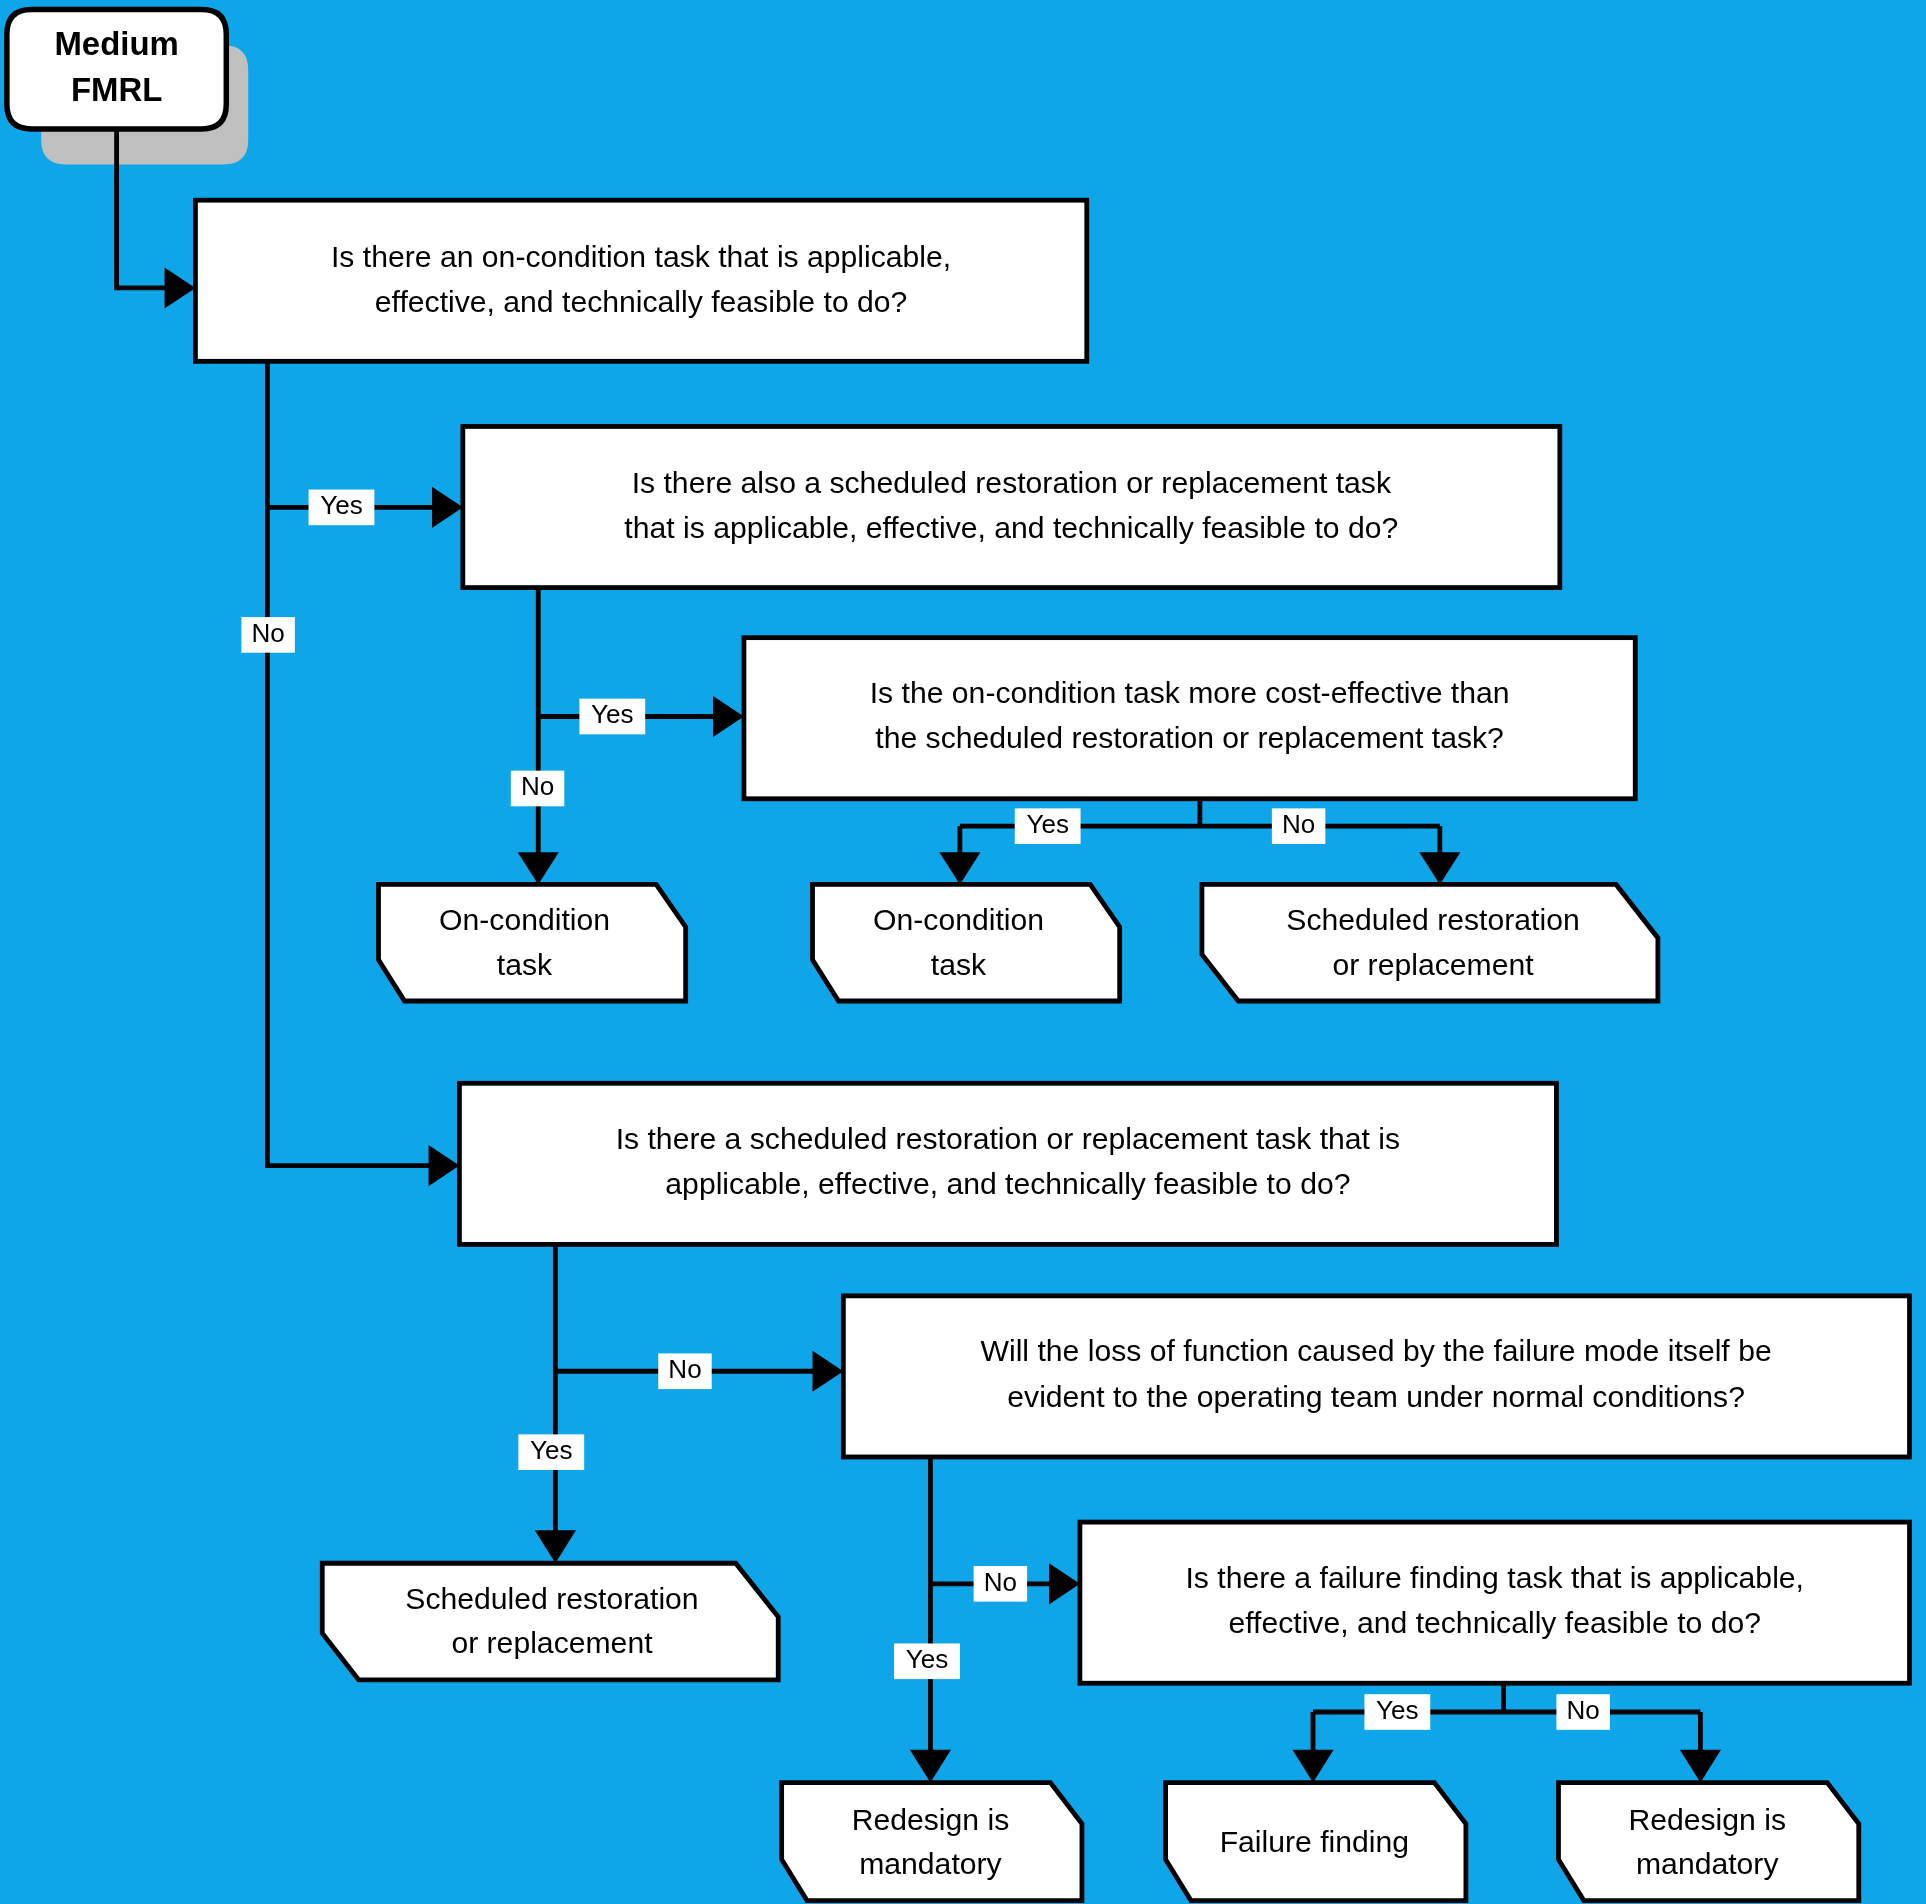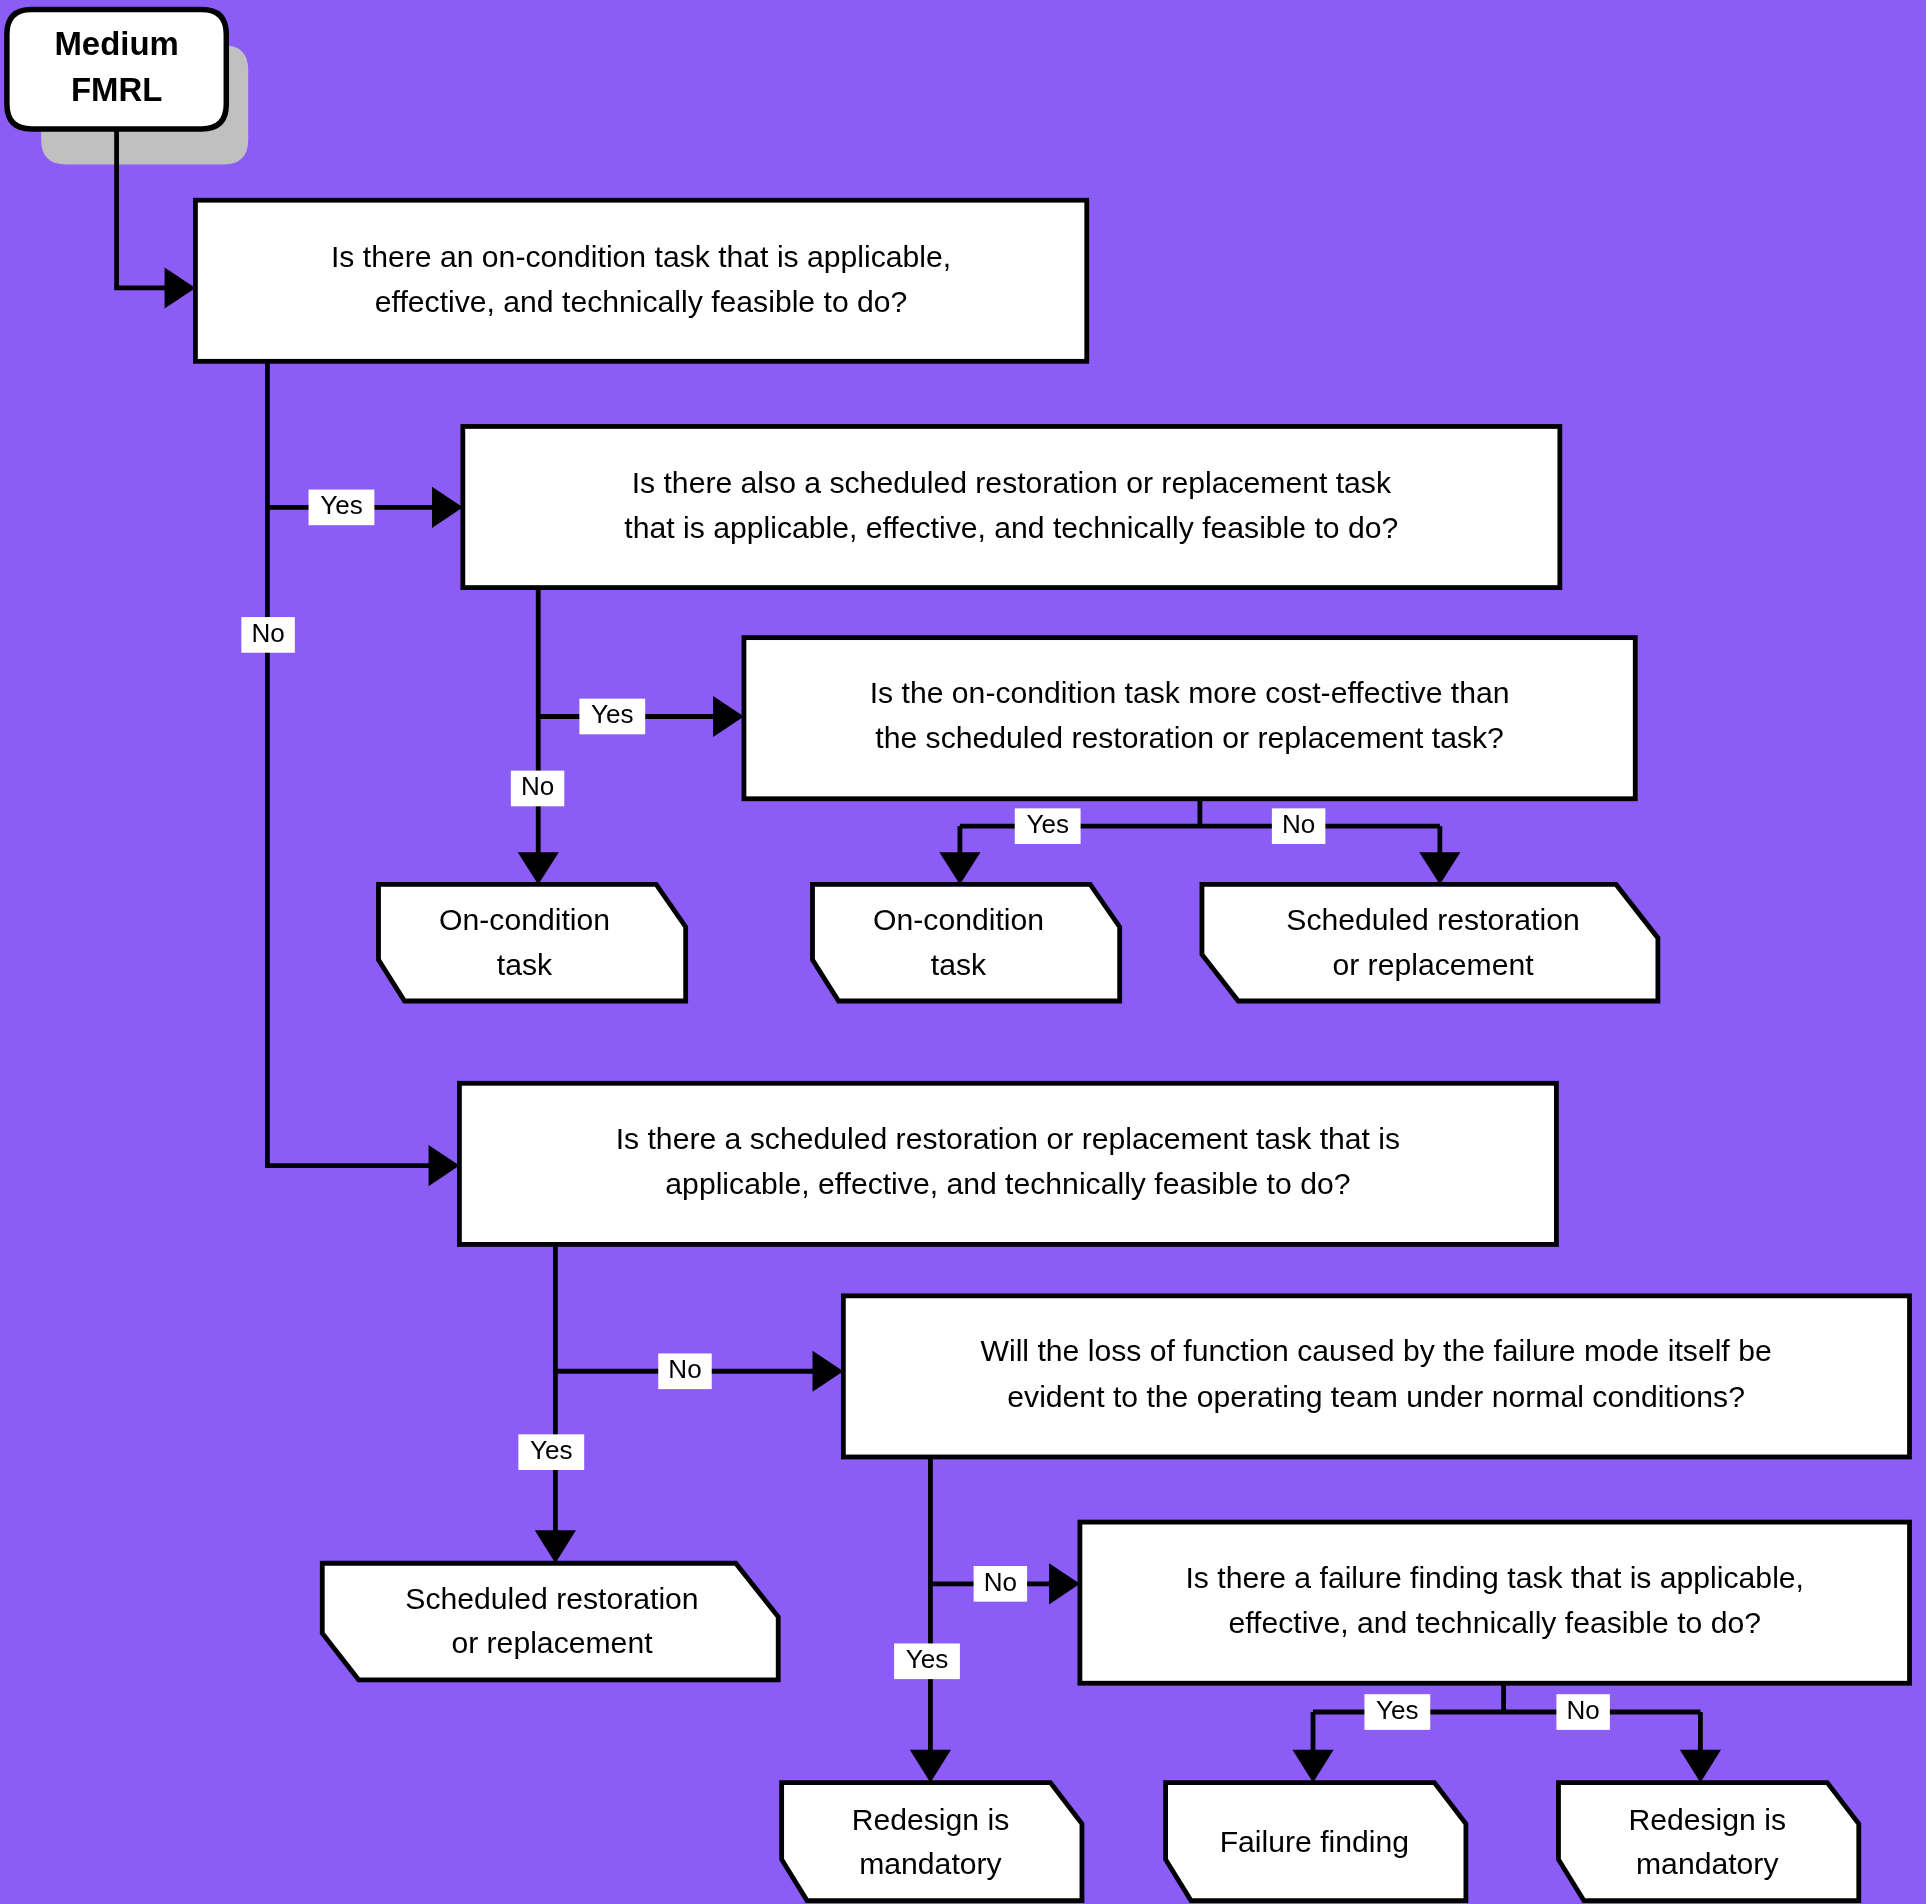--- a/index.html
+++ b/index.html
@@ -7,21 +7,21 @@
     padding: 0;
     background: #ffffff;
   }
   body {
     font-family: "Liberation Sans", sans-serif;
   }
   #chart-root {
     position: relative;
     width: 1926px;
     height: 1904px;
-    background: #8b5cf6;
+    background: #0ea5e9;
     overflow: hidden;
   }
   svg#flow {
     display: block;
     width: 1926px;
     height: 1904px;
   }
   .decision-shape { fill: #ffffff; stroke: #000000; stroke-width: 7; }
   .terminal-shape { fill: #ffffff; stroke: #000000; stroke-width: 7; }
   .start-shape { fill: #ffffff; stroke: #000000; stroke-width: 8; }

